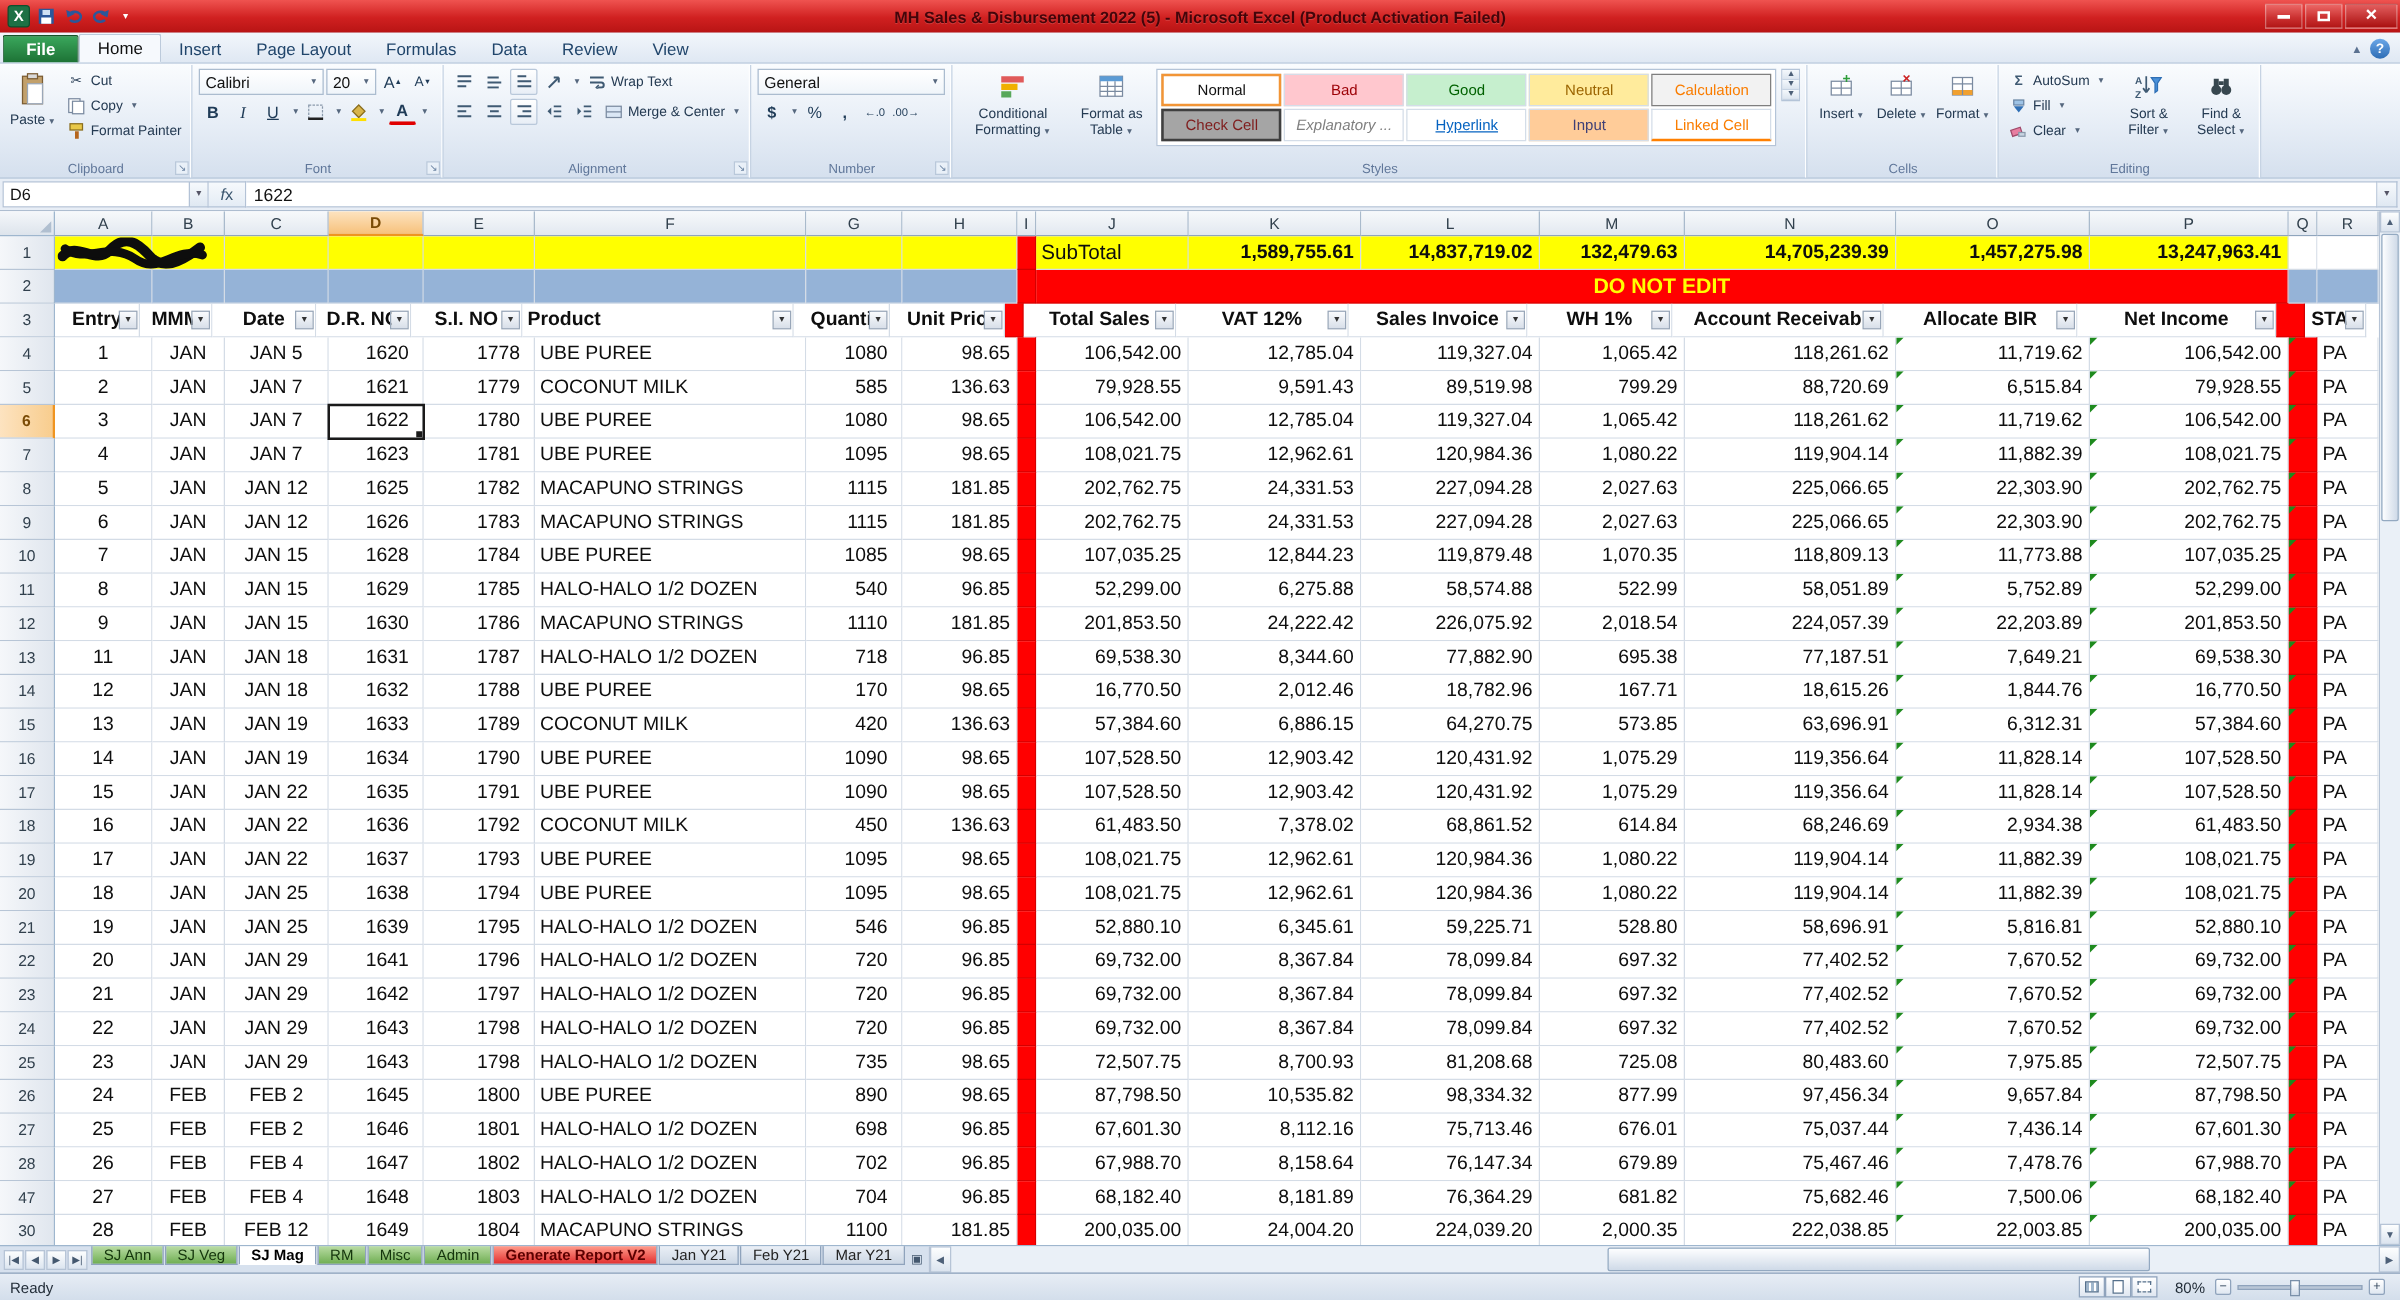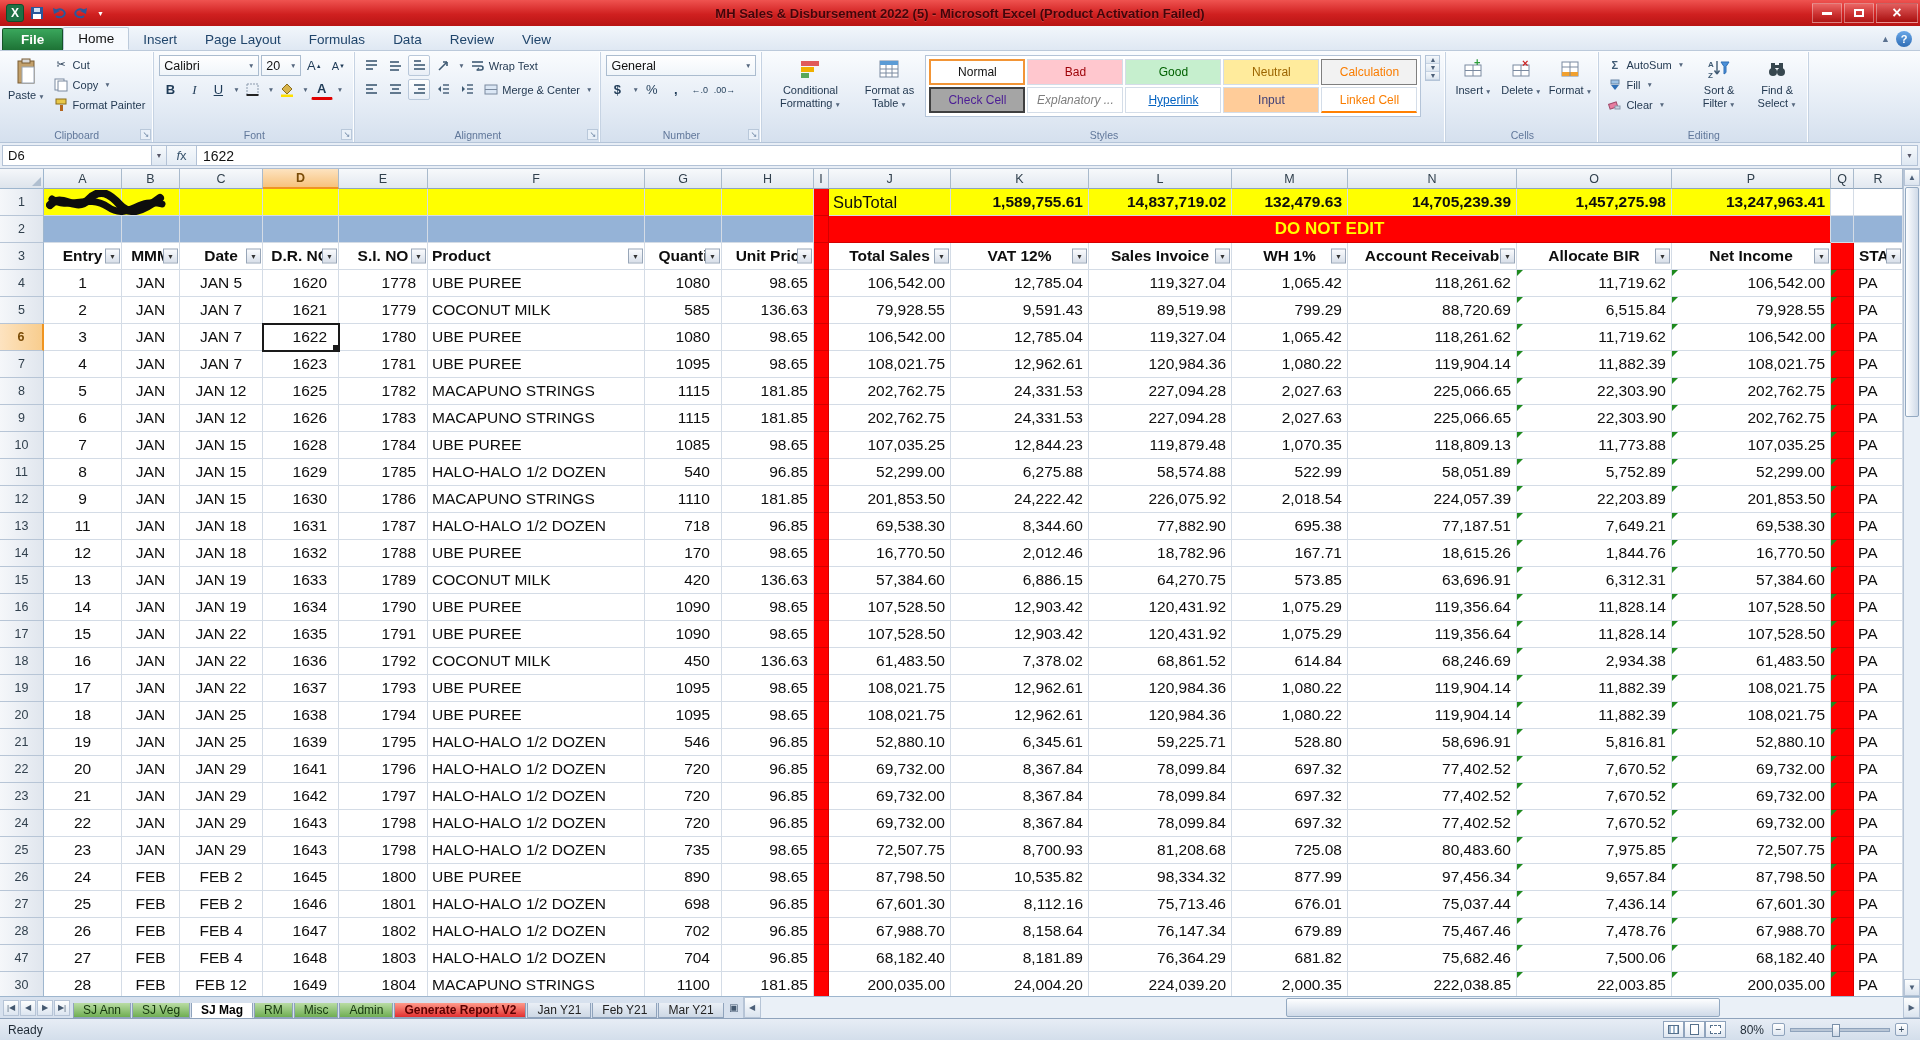--- a/index.html
+++ b/index.html
@@ -47,21 +47,21 @@
   .clip-body{display:flex;gap:3px}
   .clip-col{display:flex;flex-direction:column;gap:1px;justify-content:flex-start}
   .styles-body{display:flex;gap:4px;align-items:flex-start}
   .style-gallery{display:grid;grid-template-columns:repeat(5,96px);grid-auto-rows:26px;gap:2px;background:#fff;border:1px solid #b4c4d8;padding:3px}
   .style-item{display:flex;align-items:center;justify-content:center;font-size:12px;border:1px solid #d4dde8;background:#fff;color:#111;white-space:nowrap;overflow:hidden}
   .g0{outline:2px solid #f29536;outline-offset:-2px}
   .g1{background:#ffc7ce;color:#9c0006}
   .g2{background:#c6efce;color:#006100}
   .g3{background:#ffeb9c;color:#9c6500}
   .g4{background:#f2f2f2;color:#fa7d00;border:1px solid #7f7f7f}
-  .g5{background:#a5a5a5;color:#4c1d95;border:2px solid #3f3f3f}
+  .g5{background:#a5a5a5;color:#7f1d1d;border:2px solid #3f3f3f}
   .g6{color:#7f7f7f;font-style:italic}
   .g7{color:#0563c1;text-decoration:underline}
   .g8{background:#ffcc99;color:#3f3f76}
   .g9{color:#fa7d00;border-bottom:2px double #ff8001}
   .gal-scroll{width:15px;display:flex;flex-direction:column;border:1px solid #b4c4d8}
   .gal-scroll span{flex:1;display:flex;align-items:center;justify-content:center;font-size:7px;color:#4d6078;background:linear-gradient(#f4f8fc,#dde6f0);border-bottom:1px solid #c6d3e3}
   .edit-body{display:flex;gap:5px}
   .edit-col{display:flex;flex-direction:column;gap:1px}
 
   
@@ -105,21 +105,21 @@
   
   .vscroll{width:17px;flex:0 0 17px;background:#eaf0f7;border-left:1px solid #b6c4d6;display:flex;flex-direction:column}
   .varrow{height:17px;flex:0 0 17px;display:flex;align-items:center;justify-content:center;font-size:8px;color:#4d6078;border:1px solid #b6c4d6;background:linear-gradient(#fdfefe,#dbe4ef)}
   .vtrack{flex:1;position:relative}
   .vthumb{position:absolute;top:1px;left:1px;right:1px;height:230px;background:linear-gradient(90deg,#fdfeff,#cfdae8);border:1px solid #93a9c1;border-radius:2px}
 
   
   .tabbar{height:22px;flex:0 0 22px;background:#d7e1ee;border-top:1px solid #9eb6ce;display:flex;align-items:stretch}
   .tabnav{display:flex;align-items:center;gap:1px;padding:0 3px}
   .tnav{font-size:8px;color:#44586f;width:16px;height:16px;display:flex;align-items:center;justify-content:center;background:linear-gradient(#fdfefe,#dce5f0);border:1px solid #b6c4d6}
-  #sheettabs{display:flex;align-items:flex-end}
+  #sheettabs{display:flex;align-items:flex-start}
   .stab{display:flex;align-items:center;padding:0 9px;font-size:12px;color:#222;background:linear-gradient(#eaeff6,#cdd8e5);border:1px solid #8fa3bc;border-top:none;margin-right:1px;white-space:nowrap}
   .stab.active{background:#fff;font-weight:bold;color:#000;border-bottom:1px solid #fff;position:relative;z-index:2}
   .stab.tc-green{background:linear-gradient(#b9dca4,var(--tabgreen,#6fae52));color:#14350c}
   .stab.tc-red{background:linear-gradient(#ff9a8a,var(--tabred,#e23030));color:#5c0000;font-weight:bold}
   .newtab{width:18px;display:flex;align-items:center;justify-content:center;font-size:10px;color:#44586f}
   .hscroll{flex:1;display:flex;align-items:stretch;border-left:1px solid #b6c4d6;background:#eaf0f7}
   .harrow{width:17px;display:flex;align-items:center;justify-content:center;font-size:8px;color:#4d6078;border:1px solid #b6c4d6;background:linear-gradient(#fdfefe,#dbe4ef)}
   .htrack{flex:1;position:relative}
   .hthumb{position:absolute;top:1px;bottom:1px;left:46%;width:38%;background:linear-gradient(#fdfeff,#cfdae8);border:1px solid #93a9c1;border-radius:2px}
 
@@ -596,21 +596,21 @@
             <div class="cell blue" style="width:217px"></div>
             <div class="cell blue" style="width:77px"></div>
             <div class="cell blue" style="width:92px"></div>
             <div class="cell redcol" style="width:15px"></div>
             <div class="cell banner" style="width:1002px">DO NOT EDIT</div>
             <div class="cell blue" style="width:23px"></div>
             <div class="cell blue" style="width:49px"></div>
           </div>
           <div class="row">
             <div class="gutter">3</div>
-            <div class="cell hdr" style="width:78px">
+            <div class="cell hdr" style="width:68px">
               <span class="hlab">Entry</span>
               <span class="filter-btn">▼</span>
             </div>
             <div class="cell hdr" style="width:58px">
               <span class="hlab">MMM</span>
               <span class="filter-btn">▼</span>
             </div>
             <div class="cell hdr" style="width:83px">
               <span class="hlab">Date</span>
               <span class="filter-btn">▼</span>

